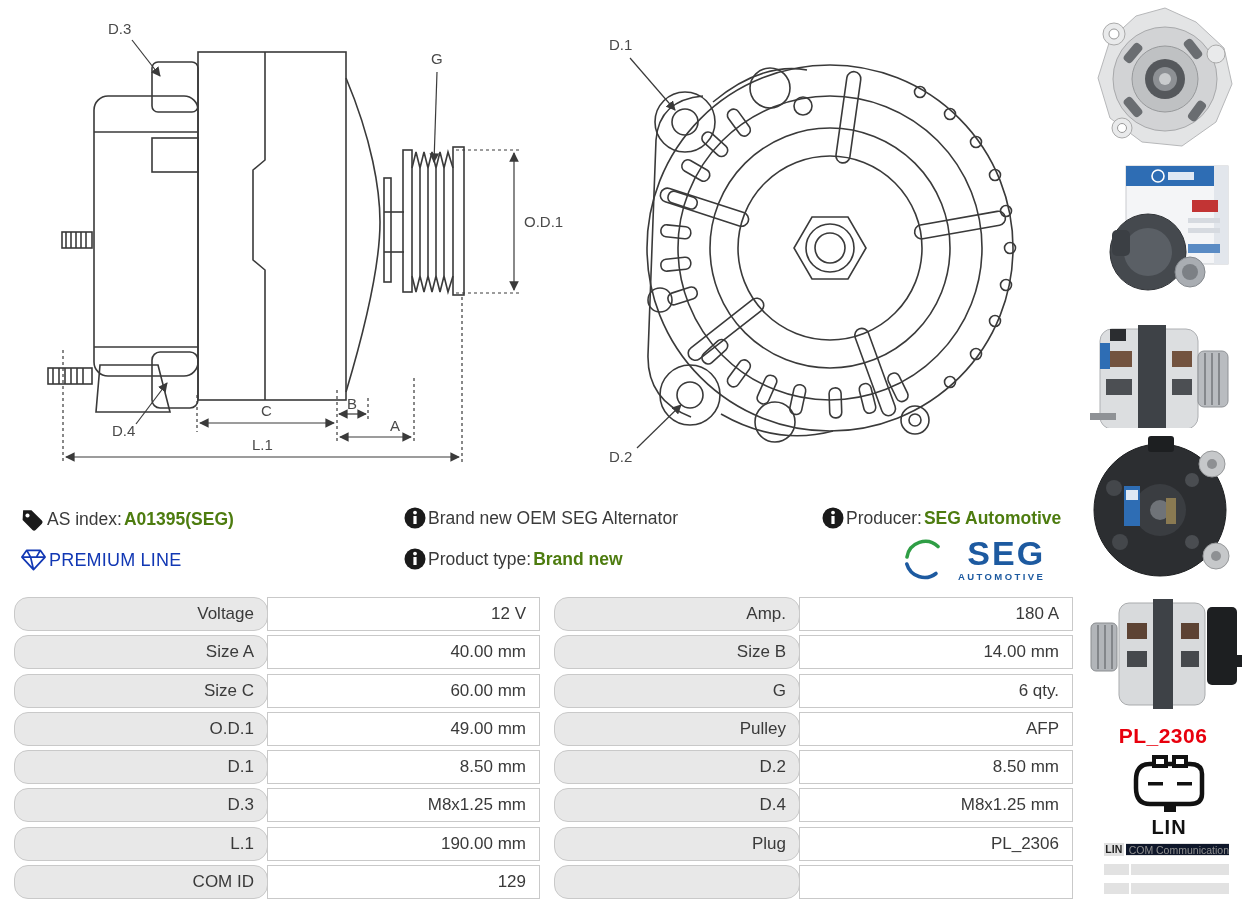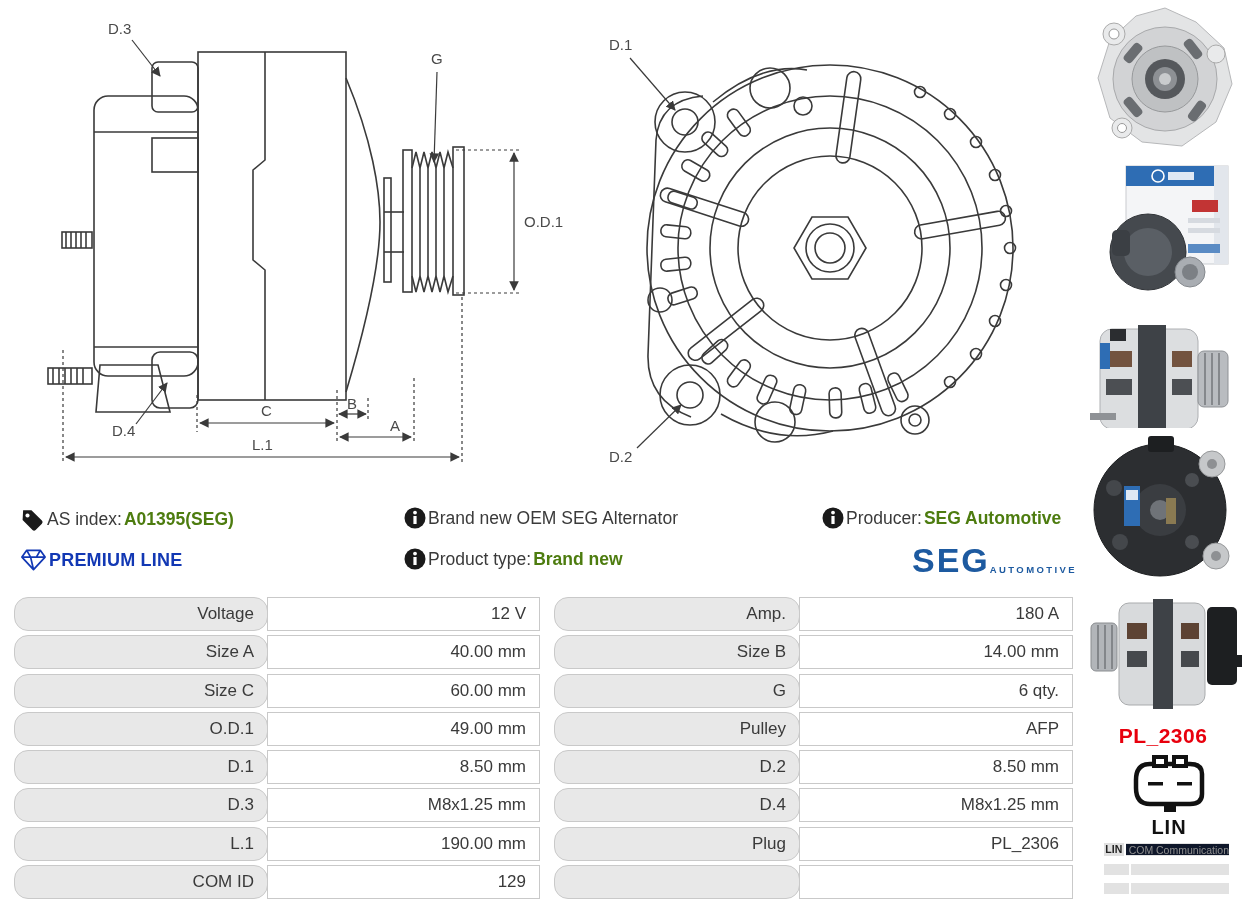--- a/index.html
+++ b/index.html
@@ -7,25 +7,25 @@
   body { font-family:"Liberation Sans", sans-serif; color:#3a3a3a; }
   #stage { position:relative; width:1242px; height:914px; background:#fff; overflow:hidden; }
 
   
   svg text { font-family:"Liberation Sans", sans-serif; fill:#4a4a4a; }
   .dlabel { font-size:15px; }
 
   
   .inforow { position:absolute; display:flex; align-items:center; gap:2px; font-size:17.5px; color:#3a3a3a; white-space:nowrap; }
   .inforow b { color:#4d7c0f; }
-  .premium { color:#1238b4; font-weight:bold; font-size:18px; letter-spacing:.2px; }
+  .premium { color:#1238b4; font-weight:normal; font-size:18px; letter-spacing:.2px; }
 
   
   .seglogo { position:absolute; left:902px; top:531px; width:170px; height:58px; display:flex; align-items:center; gap:10px; }
-  .seglogo .wordmark { display:flex; flex-direction:row; align-items:flex-end;text-align:center; }
+  .seglogo .wordmark { display:flex; flex-direction:column; align-items:flex-end;text-align:center; }
   .seglogo .seg-word { font-size:34px; font-weight:bold; color:#1d5aa0; letter-spacing:2px; line-height:30px; }
   .seglogo .seg-sub { font-size:9.5px; font-weight:bold; color:#1d5aa0; letter-spacing:2.4px; margin-top:3px; }
 
   
   .spec-table { position:absolute; left:14px; top:597px; width:1059px;
     display:grid; grid-template-columns:254px 272px 14px 246px 273px; grid-auto-rows:34px; row-gap:4.3px; }
   .cell { border:1px solid #c9c9c9; font-size:17px; line-height:32px; text-align:right; padding-right:13px; overflow:hidden; }
   .cell.lab { background:#e8e8e8;border-radius:14px; }
   .cell.val { background:#ffffff; margin-left:-1px; }
   .cell.spacer { border:none; background:transparent; }

